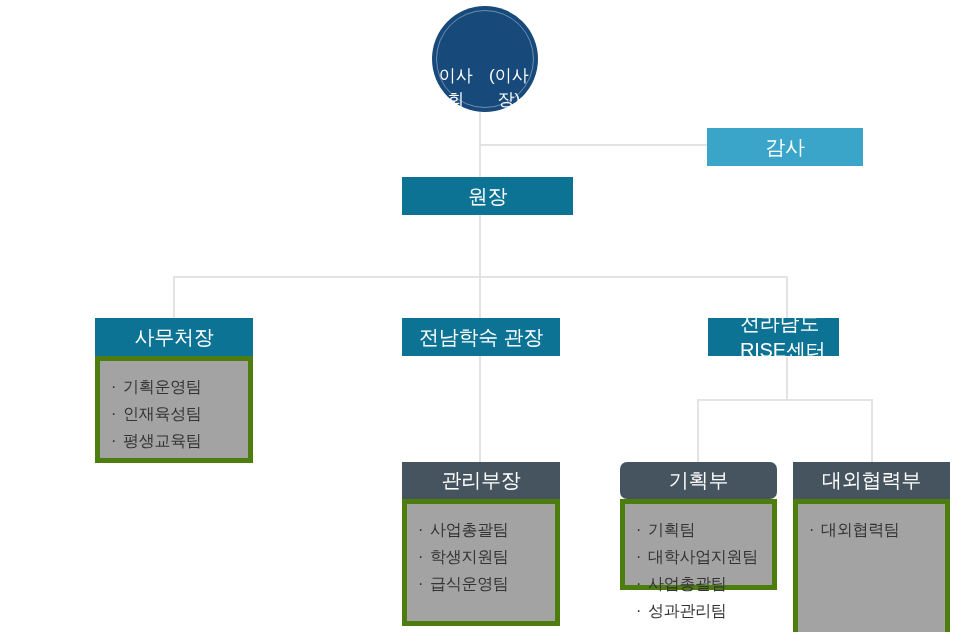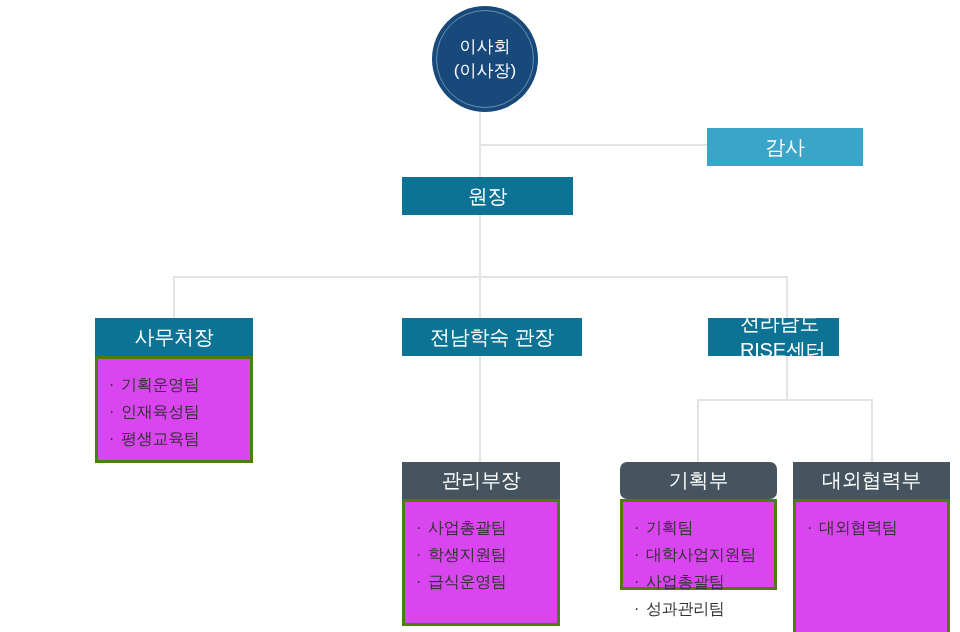--- a/index.html
+++ b/index.html
@@ -13,22 +13,22 @@
   }
   
   .line { position: absolute; background: #e3e3e3; }
   
   .root-circle {
     position: absolute;
     left: 432px; top: 6px;
     width: 106px; height: 106px;
     border-radius: 50%;
     background: #17497b;
-    display: flex; flex-direction: column;
-    align-items: center; justify-content: center;
+    display: flex; 
+    align-items: flex-end; justify-content: center;
     color: #ffffff;
     font-size: 17px; font-weight: 500;
     line-height: 24px;
     text-align: center;
     z-index: 2;
   }
   .root-ring {
     position: absolute;
     left: 4px; top: 4px; right: 4px; bottom: 4px;
     border: 1px solid rgba(255,255,255,0.38);
@@ -45,22 +45,22 @@
     letter-spacing: -0.2px;
     z-index: 2;
     box-sizing: border-box;
   }
   .node.teal  { background: #0d7394; }
   .node.blue  { background: #3aa5c9; }
   .node.slate { background: #45545e; height: 37px; }
   
   .panel {
     position: absolute;
-    background: #d946ef;
-    border: 3px solid #4d7c0f;
+    background: #a3a3a3;
+    border: 5px solid #4d7c0f;
     box-sizing: border-box;
     padding: 12px 8px 0 11px;
     z-index: 1;
   }
   .panel ul { list-style: none; margin: 0; padding: 0; }
   .panel li {
     font-size: 16px;
     line-height: 27px;
     color: #333333;
     letter-spacing: -0.3px;
@@ -104,21 +104,21 @@
     <span>사무처장</span>
   </div>
   <div class="panel" style="left:95px; top:356px; width:158px; height:107px;">
     <ul>
       <li>기획운영팀</li>
       <li>인재육성팀</li>
       <li>평생교육팀</li>
     </ul>
   </div>
 
-  <div class="node teal" style="left:402px; top:318px; width:180px;">
+  <div class="node teal" style="left:402px; top:318px; width:158px;">
     <span>전남학숙 관장</span>
   </div>
   <div class="node slate" style="left:402px; top:462px; width:158px;">
     <span>관리부장</span>
   </div>
   <div class="panel" style="left:402px; top:499px; width:158px; height:127px;">
     <ul>
       <li>사업총괄팀</li>
       <li>학생지원팀</li>
       <li>급식운영팀</li>

